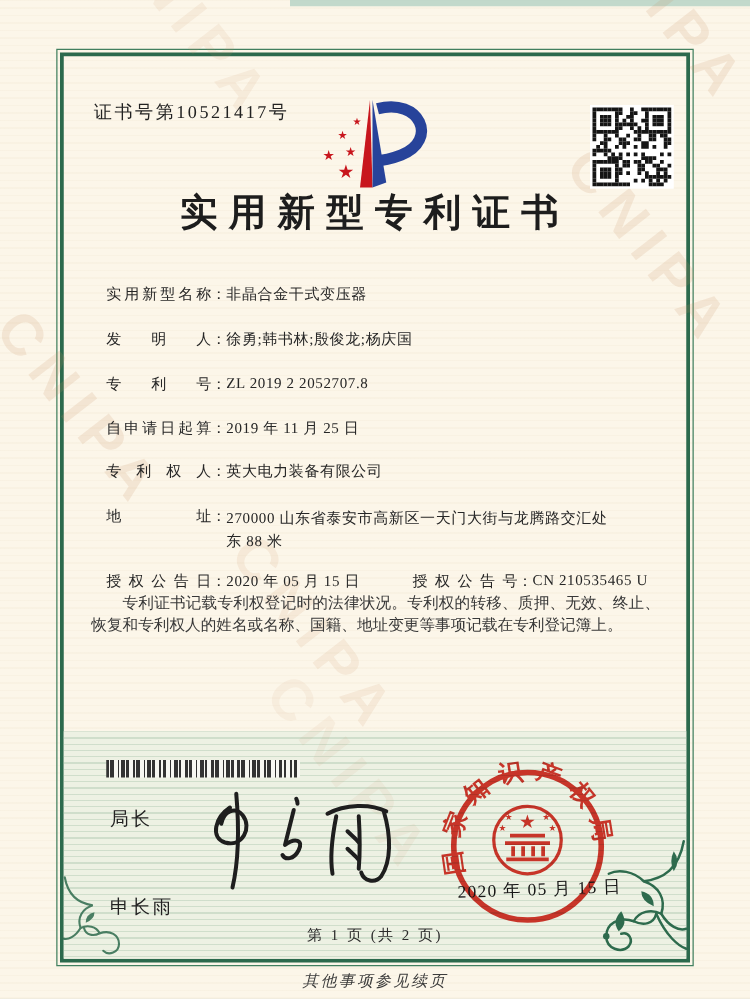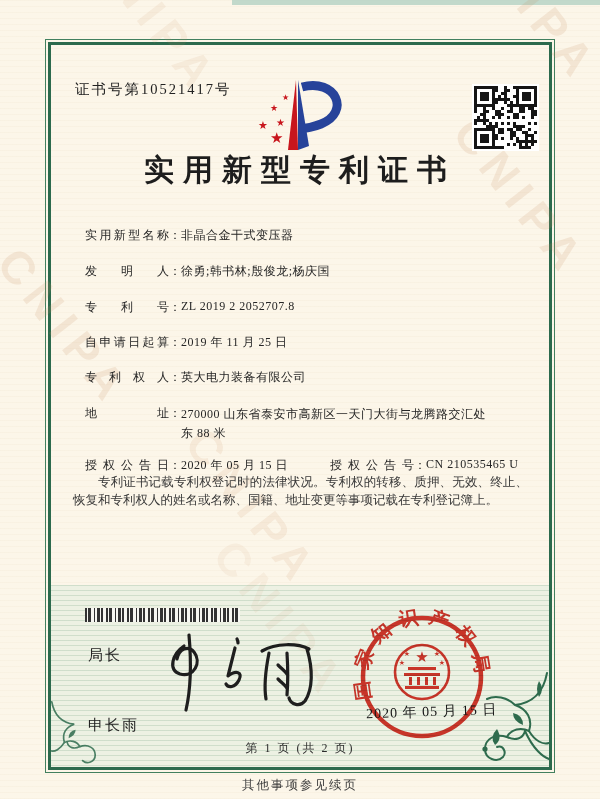--- a/index.html
+++ b/index.html
@@ -46,21 +46,21 @@
     background:repeating-linear-gradient(90deg,#333 0 2px,#f7f7f2 2px 3px,#333 3px 6px,#f7f7f2 6px 9px,#333 9px 10px,#f7f7f2 10px 12px,#333 12px 15px,#f7f7f2 15px 16px,#333 16px 18px,#f7f7f2 18px 21px);}
   .signer-title{left:88px;top:646px;font-family:"Liberation Sans","DejaVu Sans",sans-serif;
                 font-size:15px;letter-spacing:2px;color:#222;}
   .signer-name{left:88px;top:676px;font-family:"Liberation Sans","DejaVu Sans",sans-serif;
                font-size:15px;letter-spacing:2px;color:#222;margin-top:40px;}
   .sig{left:158px;top:630px;}
   .seal{left:352px;top:606px;mix-blend-mode:multiply;opacity:.93;}
   .seal-date{left:366px;top:703px;font-size:14px;letter-spacing:1px;color:#161616;
              transform:rotate(-2deg);z-index:4;}
   .page-info{left:0;top:740px;width:600px;text-align:center;font-size:12px;color:#2c2c2c;letter-spacing:2px;}
-  .cont-note{left:0;top:777px;width:600px;text-align:center;font-size:12.5px;color:#3c3c3c;letter-spacing:2px;}
+  .cont-note{left:0;top:777px;width:600px;text-align:center;font-size:12.5px;color:#3c3c3c;letter-spacing:2px;font-style:italic;}
   .corner-br{position:absolute;right:-2px;bottom:-2px;}
   .corner-bl{position:absolute;left:-2px;bottom:-2px;transform:scaleX(-1);opacity:.85;}
 </style>
 </head>
 <body>
 
 <div class="page">
 
   <div class="abs top-strip"></div>
 

